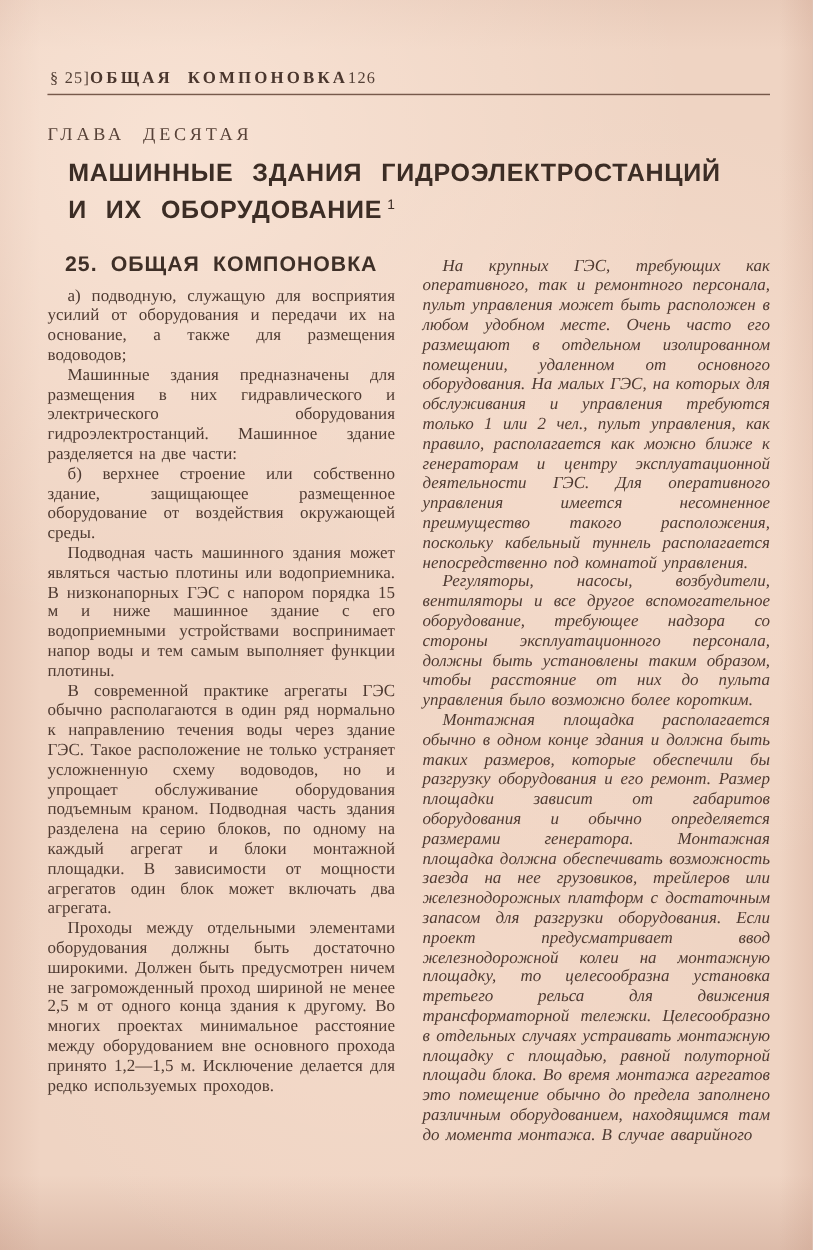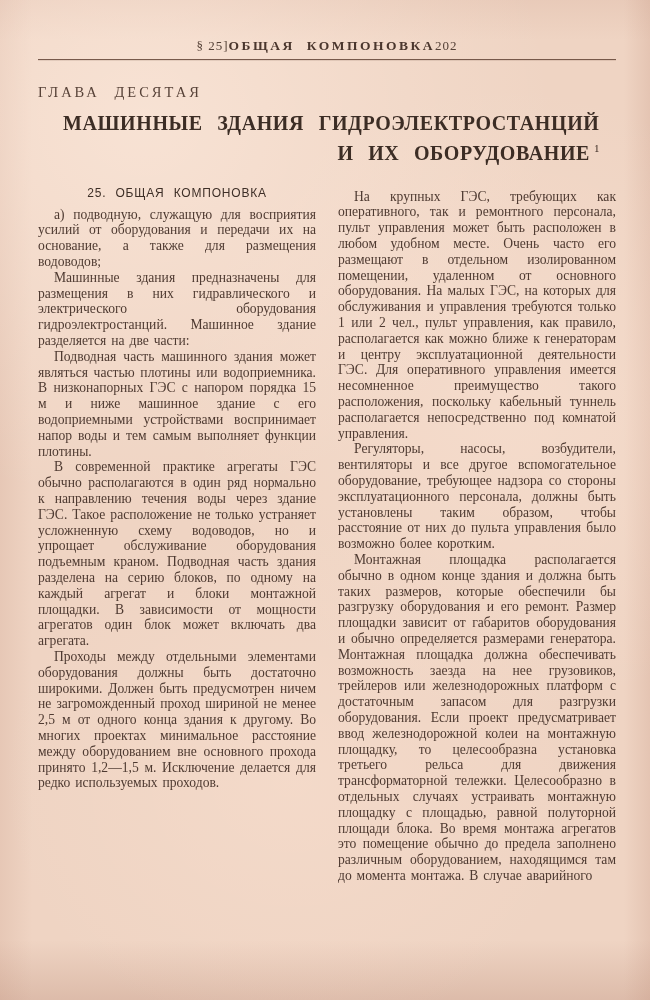--- a/index.html
+++ b/index.html
@@ -21,53 +21,54 @@
       radial-gradient(70% 45% at 78% 40%, rgba(255,233,219,0.35), rgba(255,233,219,0) 70%),
       radial-gradient(60% 35% at 45% 78%, rgba(255,231,216,0.30), rgba(255,231,216,0) 75%),
       linear-gradient(to right, rgba(186,134,113,0.16), rgba(186,134,113,0) 5%, rgba(186,134,113,0) 96%, rgba(186,134,113,0.20)),
       linear-gradient(to bottom, rgba(186,134,113,0.12), rgba(186,134,113,0) 4%, rgba(186,134,113,0) 94%, rgba(166,114,94,0.25));
     color: #4e3a31;
     font-family: "Liberation Serif", "DejaVu Serif", serif;
     text-rendering: optimizeLegibility;
   }
   .header {
     display: flex;
-    justify-content: center;
+    justify-content: flex-start;
     align-items: baseline;
     font-size: 13px;
     line-height: 15px;
     color: #544036;
     padding: 0 2px;
   }
   .header .ref, .header .pageno { letter-spacing: 1px; }
   .header .running {
     font-weight: bold;
     letter-spacing: 2.5px;
     word-spacing: 6px;
     font-size: 13.5px;
     color: #4a362d;
+    margin-top: 16px;
   }
   .header-rule {
     margin-top: 6px;
     border-top: 1.6px solid rgba(96,66,52,0.85);
     box-shadow: 0 0.5px 0 rgba(96,66,52,0.25);
   }
   .chapter {
     margin-top: 24px;
     text-align: left;
     font-size: 14.5px;
     letter-spacing: 3px;
     word-spacing: 8px;
     color: #574238;
   }
   .title {
     margin: 10px auto 0;
     max-width: 545px;
-    text-align: right;
-    font-family: Liberation Serif, serif;
+    text-align: left;
+    font-family: Liberation Sans, sans-serif;
     font-weight: 700;
     font-size: 20px;
     line-height: 25px;
     letter-spacing: 0.6px;
     word-spacing: 9px;
     color: #3c2d25;
   }
   .title sup {
     font-size: 11px;
     font-weight: 400;
@@ -75,27 +76,27 @@
     margin-left: 4px;
     word-spacing: 0;
     letter-spacing: 0;
   }
   .cols {
     display: flex;
     justify-content: space-between;
     margin-top: 14px;
   }
   .col { width: 278px; }
-  .col.right { padding-top: 9px; }
+  .col.right { padding-top: 9px; font-style: italic; }
   .sec {
     margin: 6px 0 7px;
     text-align: center;
     font-family: "Liberation Sans", "DejaVu Sans", sans-serif;
-    font-weight: 400;
-    font-size: 12px;
+    font-weight: 700;
+    font-size: 17px;
     letter-spacing: 0.8px;
     word-spacing: 5px;
     color: #3e2f27;
   }
   .col p {
     margin: 0;
     font-size: 13.6px;
     line-height: 15.8px;
     text-align: justify;
     text-indent: 16px;
@@ -119,35 +120,36 @@
   .fn-text sup { font-size: 9px; vertical-align: super; margin-right: 2px; }
 </style>
 </head>
 <body>
 
 <div class="page">
 
   <div class="header">
     <span class="ref">§ 25]</span>
     <span class="running">ОБЩАЯ КОМПОНОВКА</span>
-    <span class="pageno">202</span>
+    <span class="pageno">126</span>
   </div>
 
   <div class="header-rule"></div>
 
   <div class="chapter">ГЛАВА ДЕСЯТАЯ</div>
 
   <h1 class="title"><span>МАШИННЫЕ ЗДАНИЯ ГИДРОЭЛЕКТРОСТАНЦИЙ И ИХ ОБОРУДОВАНИЕ</span><sup>1</sup></h1>
 
   <div class="cols">
 
     <div class="col left">
       <h2 class="sec">25. ОБЩАЯ КОМПОНОВКА</h2>
       <p>а) подводную, служащую для восприятия усилий от оборудования и передачи их на основание, а также для размещения водоводов;</p>
       <p>Машинные здания предназначены для размещения в них гидравлического и электрического оборудования гидроэлектростанций. Машинное здание разделяется на две части:</p>
+      <p>б) верхнее строение или собственно здание, защищающее размещенное оборудование от воздействия окружающей среды.</p>
       <p>Подводная часть машинного здания может являться частью плотины или водоприемника. В низконапорных ГЭС с напором порядка 15 м и ниже машинное здание с его водоприемными устройствами воспринимает напор воды и тем самым выполняет функции плотины.</p>
       <p>В современной практике агрегаты ГЭС обычно располагаются в один ряд нормально к направлению течения воды через здание ГЭС. Такое расположение не только устраняет усложненную схему водоводов, но и упрощает обслуживание оборудования подъемным краном. Подводная часть здания разделена на серию блоков, по одному на каждый агрегат и блоки монтажной площадки. В зависимости от мощности агрегатов один блок может включать два агрегата.</p>
       <p>Проходы между отдельными элементами оборудования должны быть достаточно широкими. Должен быть предусмотрен ничем не загроможденный проход шириной не менее 2,5 м от одного конца здания к другому. Во многих проектах минимальное расстояние между оборудованием вне основного прохода принято 1,2—1,5 м. Исключение делается для редко используемых проходов.</p>
 
     </div>
 
     <div class="col right">
       <p>На крупных ГЭС, требующих как оперативного, так и ремонтного персонала, пульт управления может быть расположен в любом удобном месте. Очень часто его размещают в отдельном изолированном помещении, удаленном от основного оборудования. На малых ГЭС, на которых для обслуживания и управления требуются только 1 или 2 чел., пульт управления, как правило, располагается как можно ближе к генераторам и центру эксплуатационной деятельности ГЭС. Для оперативного управления имеется несомненное преимущество такого расположения, поскольку кабельный туннель располагается непосредственно под комнатой управления.</p>
       <p>Регуляторы, насосы, возбудители, вентиляторы и все другое вспомогательное оборудование, требующее надзора со стороны эксплуатационного персонала, должны быть установлены таким образом, чтобы расстояние от них до пульта управления было возможно более коротким.</p>
       <p>Монтажная площадка располагается обычно в одном конце здания и должна быть таких размеров, которые обеспечили бы разгрузку оборудования и его ремонт. Размер площадки зависит от габаритов оборудования и обычно определяется размерами генератора. Монтажная площадка должна обеспечивать возможность заезда на нее грузовиков, трейлеров или железнодорожных платформ с достаточным запасом для разгрузки оборудования. Если проект предусматривает ввод железнодорожной колеи на монтажную площадку, то целесообразна установка третьего рельса для движения трансформаторной тележки. Целесообразно в отдельных случаях устраивать монтажную площадку с площадью, равной полуторной площади блока. Во время монтажа агрегатов это помещение обычно до предела заполнено различным оборудованием, находящимся там до момента монтажа. В случае аварийного</p>

